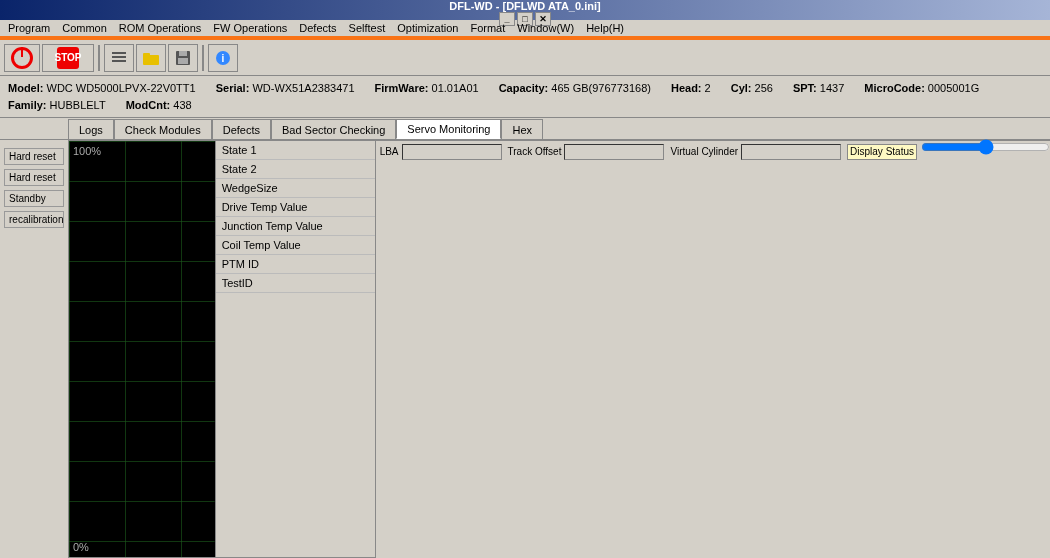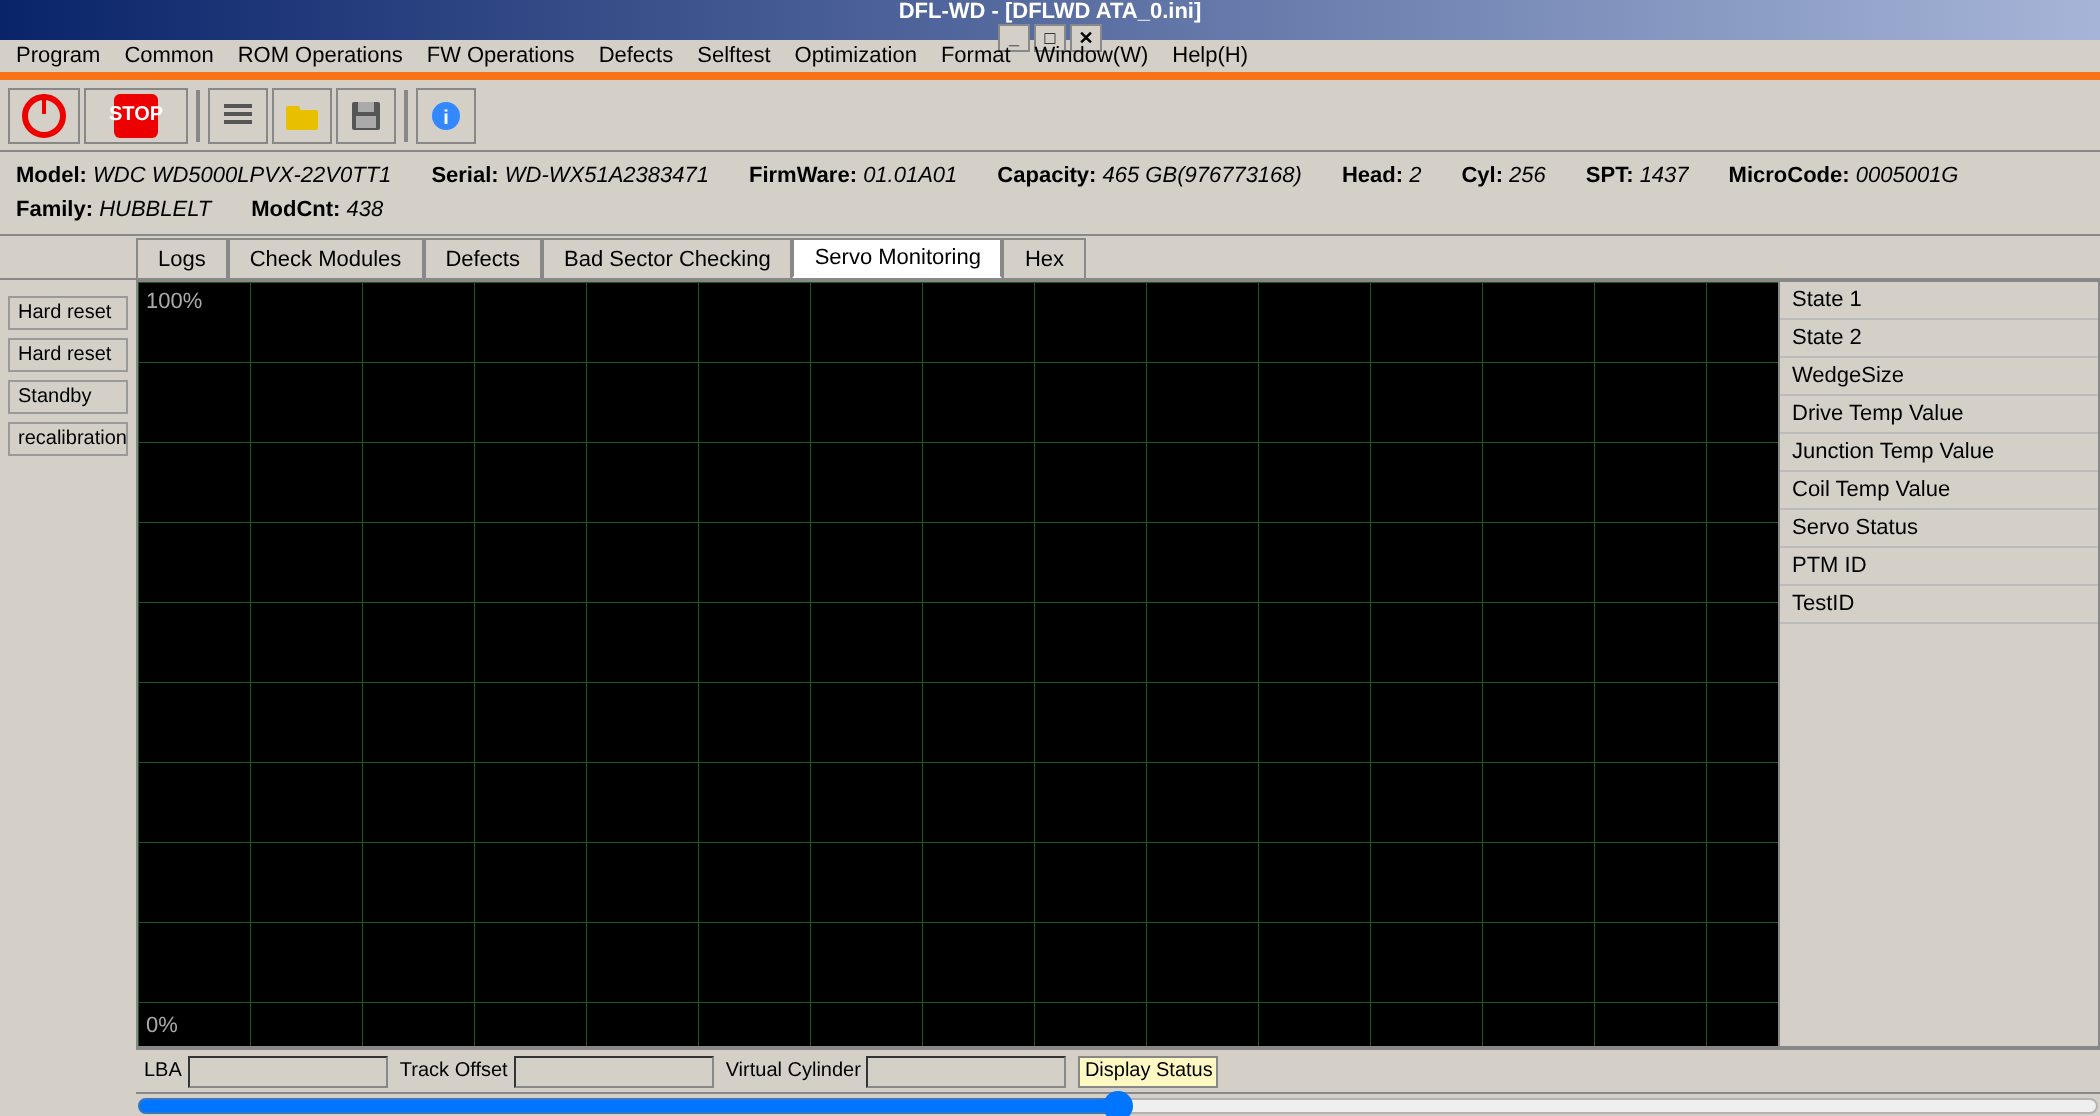--- a/index.html
+++ b/index.html
@@ -112,21 +112,21 @@
       padding: 4px 8px;
       border-bottom: 1px solid #888;
       flex-wrap: wrap;
       gap: 0;
     }
     .info-item {
       margin-right: 20px;
       line-height: 16px;
     }
     .info-label { font-weight: bold; color: #000; }
-    .info-value { color: #000; font-style: italic; }
+    .info-value { color: #000; }
 
     
     .main-content {
       display: flex;
       height: calc(558px - 20px - 20px - 36px - 42px - 22px);
       position: relative;
     }
 
     
     .left-panel {
@@ -408,21 +408,21 @@
 
 <div class="main-content">
 
   <div class="left-panel">
     <button class="left-btn">Hard reset</button>
     <button class="left-btn">Hard reset</button>
     <button class="left-btn">Standby</button>
     <button class="left-btn">recalibration</button>
   </div>
 
-  <div style="flex:1; display:flex; flex-direction:column; background:#d4d0c8;">
+  <div style="flex:1; display:flex; flex-direction:row; background:#d4d0c8;">
 
     <div class="chart-container">
       <div class="chart-main">
         <svg class="grid">
 
           <defs>
             <pattern id="smallGrid" width="56" height="40" patternUnits="userSpaceOnUse">
               <path d="M 56 0 L 0 0 0 40" fill="none" stroke="#1a4a1a" stroke-width="0.5"></path>
             </pattern>
             <pattern id="grid" width="56" height="40" patternUnits="userSpaceOnUse">
@@ -436,21 +436,20 @@
         <span class="chart-label-0">0%</span>
       </div>
 
       <div class="right-panel">
         <div class="state-item">State 1</div>
         <div class="state-item">State 2</div>
         <div class="state-item">WedgeSize</div>
         <div class="state-item">Drive Temp Value</div>
         <div class="state-item">Junction Temp Value</div>
         <div class="state-item">Coil Temp Value</div>
-        <div class="state-item">Servo Status</div>
         <div class="state-item">PTM ID</div>
         <div class="state-item">TestID</div>
       </div>
     </div>
 
     <div class="bottom-fields">
       <div class="field-group">
         <span class="field-label">LBA</span>
         <input class="field-input" type="text" value="" style="">
       </div>

